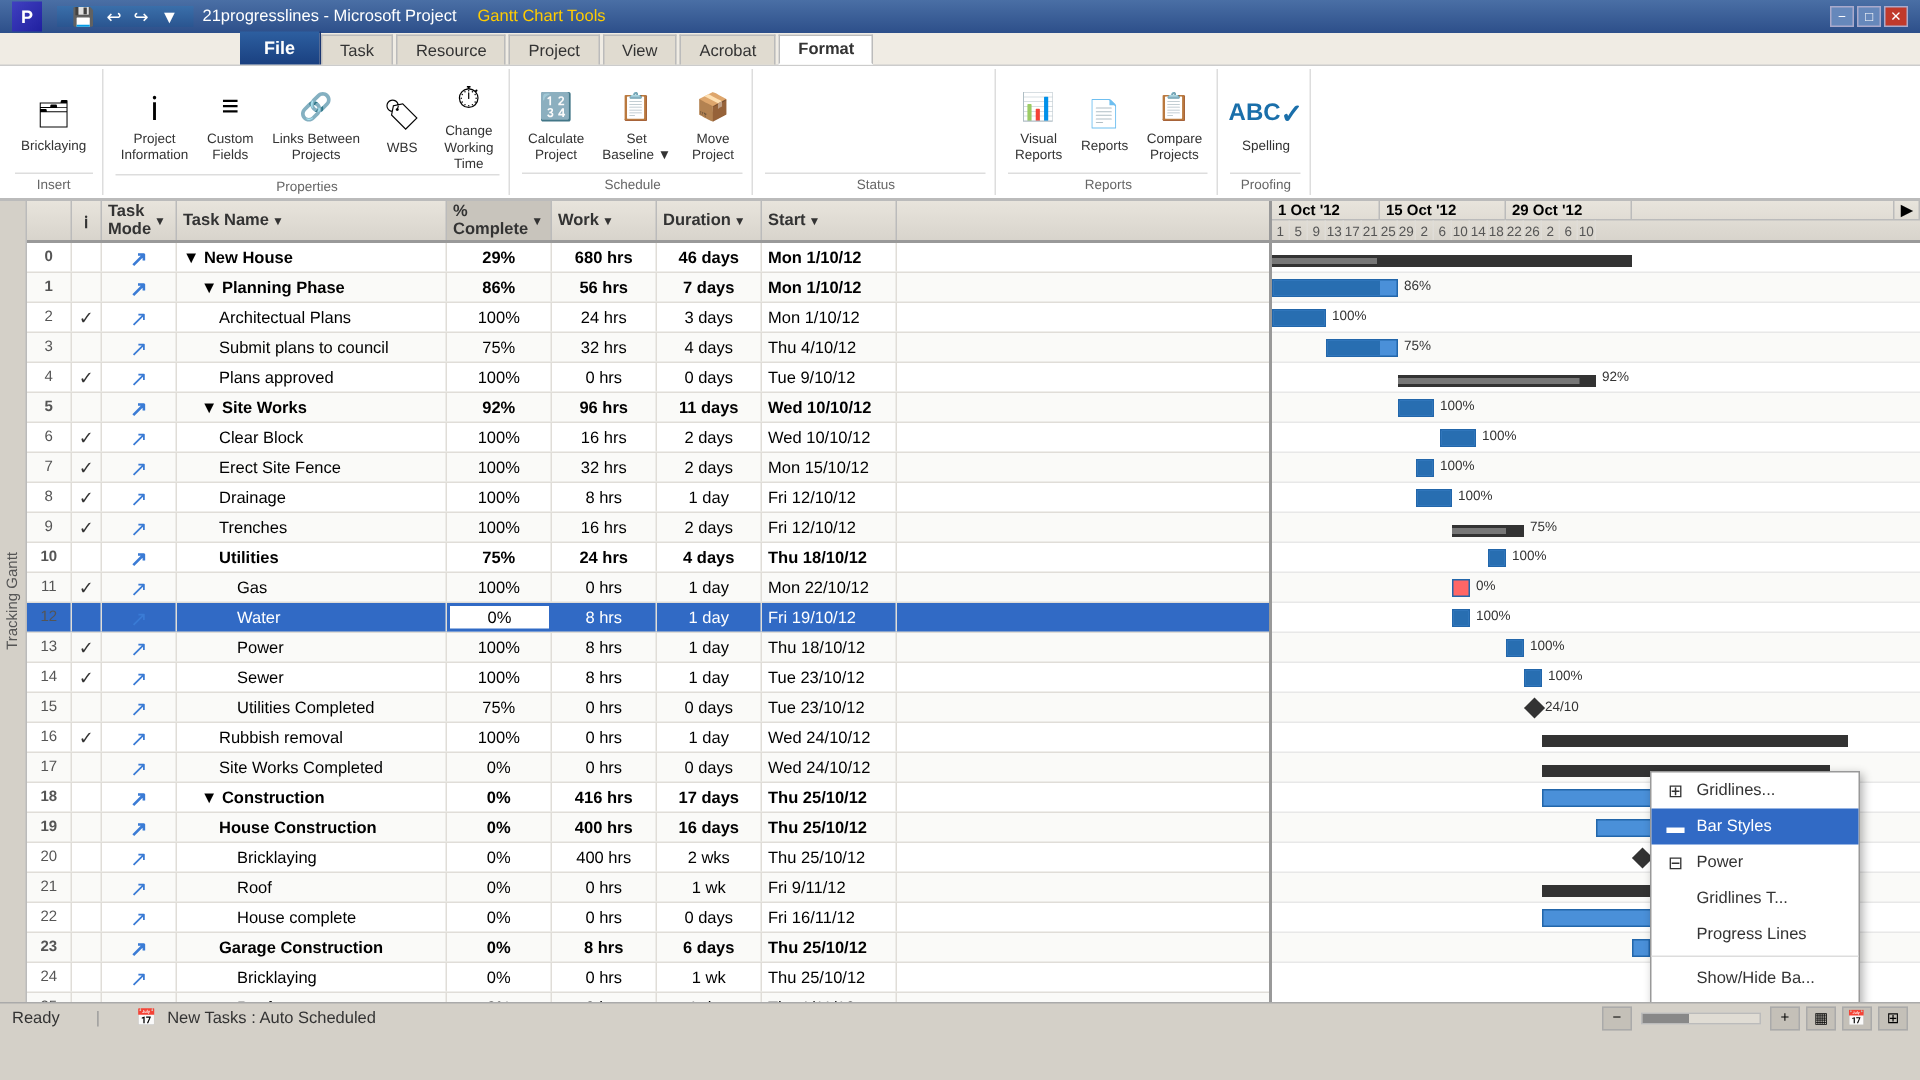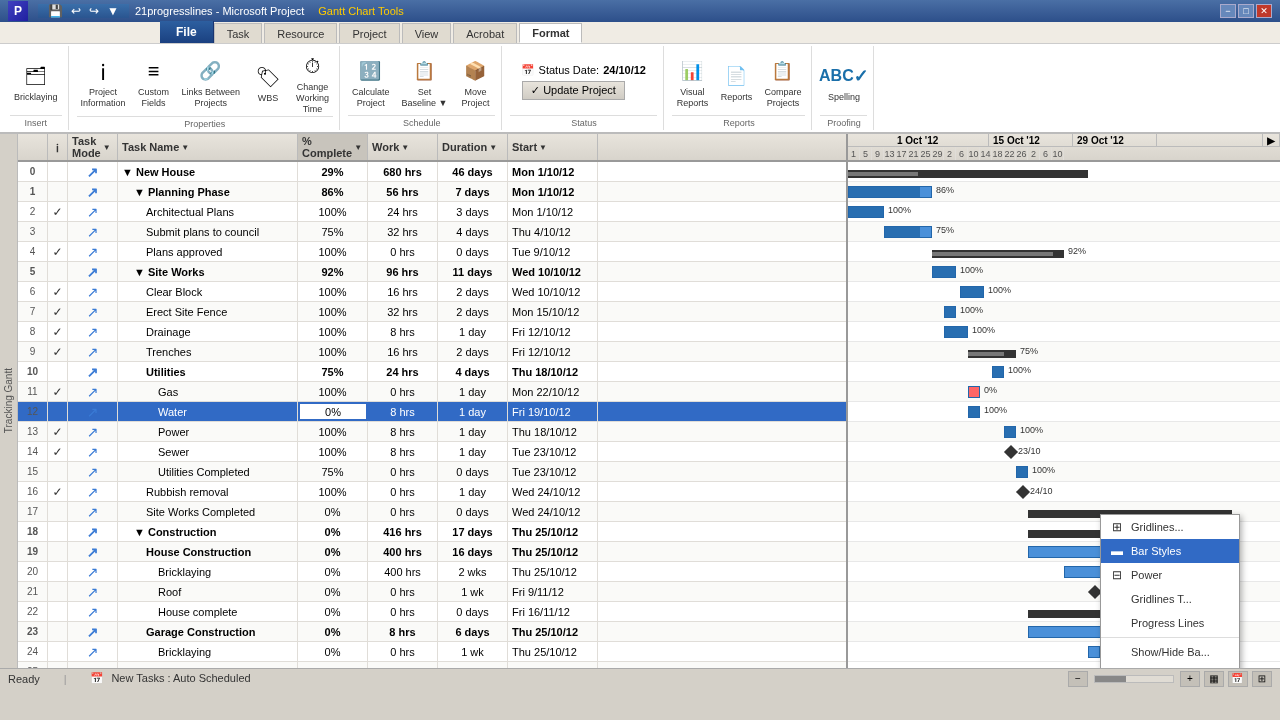--- a/index.html
+++ b/index.html
@@ -401,27 +401,20 @@
       </div>
       <div class="ribbon-item">
         <div class="ribbon-icon" style="font-size:18px;">📦</div>
         <div class="ribbon-item-label">Move<br>Project</div>
       </div>
     </div>
     <div class="ribbon-group-label">Schedule</div>
   </div>
 
   <div class="ribbon-group" style="min-width:160px;">
-    <div class="ribbon-items" style="flex-direction:column;align-items:flex-start;gap:4px;">
-      <div class="status-item">
-        <span>📅 Status Date:</span>
-        <span style="font-weight:bold;">24/10/12</span>
-      </div>
-      <button class="update-btn">✓ Update Project</button>
-    </div>
     <div class="ribbon-group-label">Status</div>
   </div>
 
   <div class="ribbon-group">
     <div class="ribbon-items">
       <div class="ribbon-item">
         <div class="ribbon-icon" style="font-size:18px;">📊</div>
         <div class="ribbon-item-label">Visual<br>Reports</div>
       </div>
       <div class="ribbon-item">
@@ -851,21 +844,21 @@
     <div class="cell cell-dur">1 day</div>
     <div class="cell cell-start">Thu 1/11/12</div>
   </div>
       </div>
   </div>
 
   <div class="gantt-area">
 
     <div class="gantt-header">
       <div class="gantt-header-top">
-        <div class="gantt-period" style="width:96px;margin-left:45px;">1 Oct '12</div>
+        <div class="gantt-period" style="width:72px;">1 Oct '12</div>
         <div class="gantt-period" style="width:84px;">15 Oct '12</div>
         <div class="gantt-period" style="width:84px;">29 Oct '12</div>
         <div class="gantt-period" style="margin-left:auto;border-left:1px solid #bbb;">▶</div>
       </div>
       <div class="gantt-header-bottom" id="gantt-days-row">
       <div class="gantt-day">1</div>
           <div class="gantt-day">5</div>
           <div class="gantt-day">9</div>
           <div class="gantt-day">13</div>
           <div class="gantt-day">17</div>
@@ -965,24 +958,20 @@
             </div>
             <span style="position: absolute; left: 136px; top: 3px; font-size: 9px; color: rgb(51, 51, 51); white-space: nowrap;">100%</span>
           </div>
           <div class="gantt-row">
             <div style="position: absolute; left: 156px; width: 12px; top: 4px; height: 12px; background: rgb(74, 144, 217); border: 1px solid rgb(34, 102, 170); overflow: hidden;">
               <div style="width: 100%; height: 100%; background: rgb(26, 95, 160); opacity: 0.7;"></div>
             </div>
             <span style="position: absolute; left: 172px; top: 3px; font-size: 9px; color: rgb(51, 51, 51); white-space: nowrap;">100%</span>
           </div>
           <div class="gantt-row">
-            <div style="position: absolute; left: 158px; top: 5px; width: 10px; height: 10px; background: rgb(51, 51, 51); transform: rotate(45deg);"></div>
-            <span style="position: absolute; left: 170px; top: 4px; font-size: 9px; color: rgb(51, 51, 51); white-space: nowrap;">23/10</span>
-          </div>
-          <div class="gantt-row">
             <div style="position: absolute; left: 168px; width: 12px; top: 4px; height: 12px; background: rgb(74, 144, 217); border: 1px solid rgb(34, 102, 170); overflow: hidden;">
               <div style="width: 100%; height: 100%; background: rgb(26, 95, 160); opacity: 0.7;"></div>
             </div>
             <span style="position: absolute; left: 184px; top: 3px; font-size: 9px; color: rgb(51, 51, 51); white-space: nowrap;">100%</span>
           </div>
           <div class="gantt-row">
             <div style="position: absolute; left: 170px; top: 5px; width: 10px; height: 10px; background: rgb(51, 51, 51); transform: rotate(45deg);"></div>
             <span style="position: absolute; left: 182px; top: 4px; font-size: 9px; color: rgb(51, 51, 51); white-space: nowrap;">24/10</span>
           </div>
           <div class="gantt-row">

